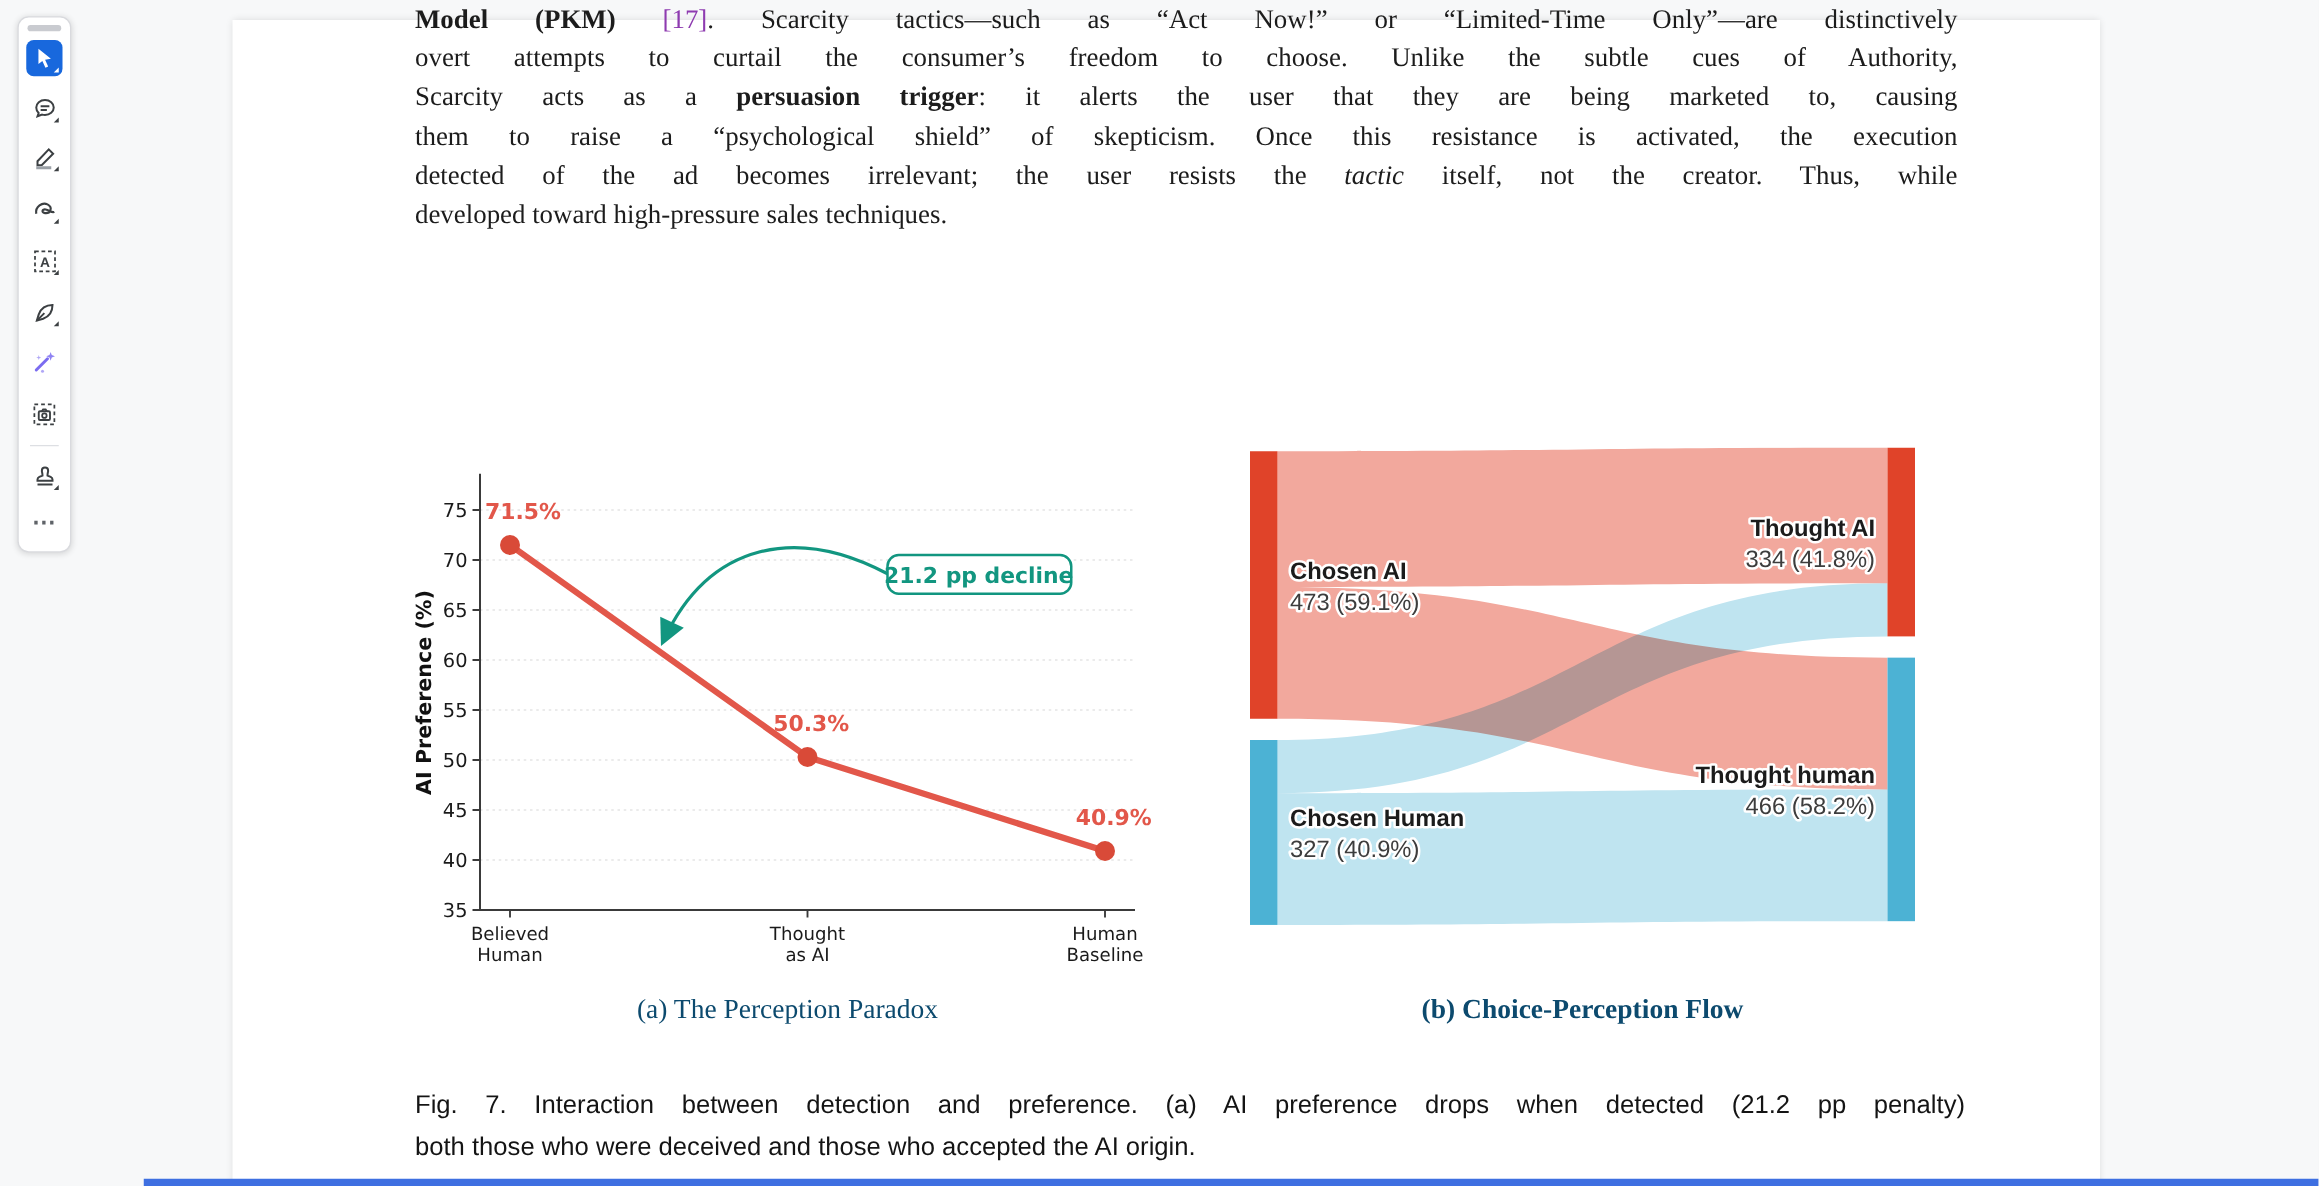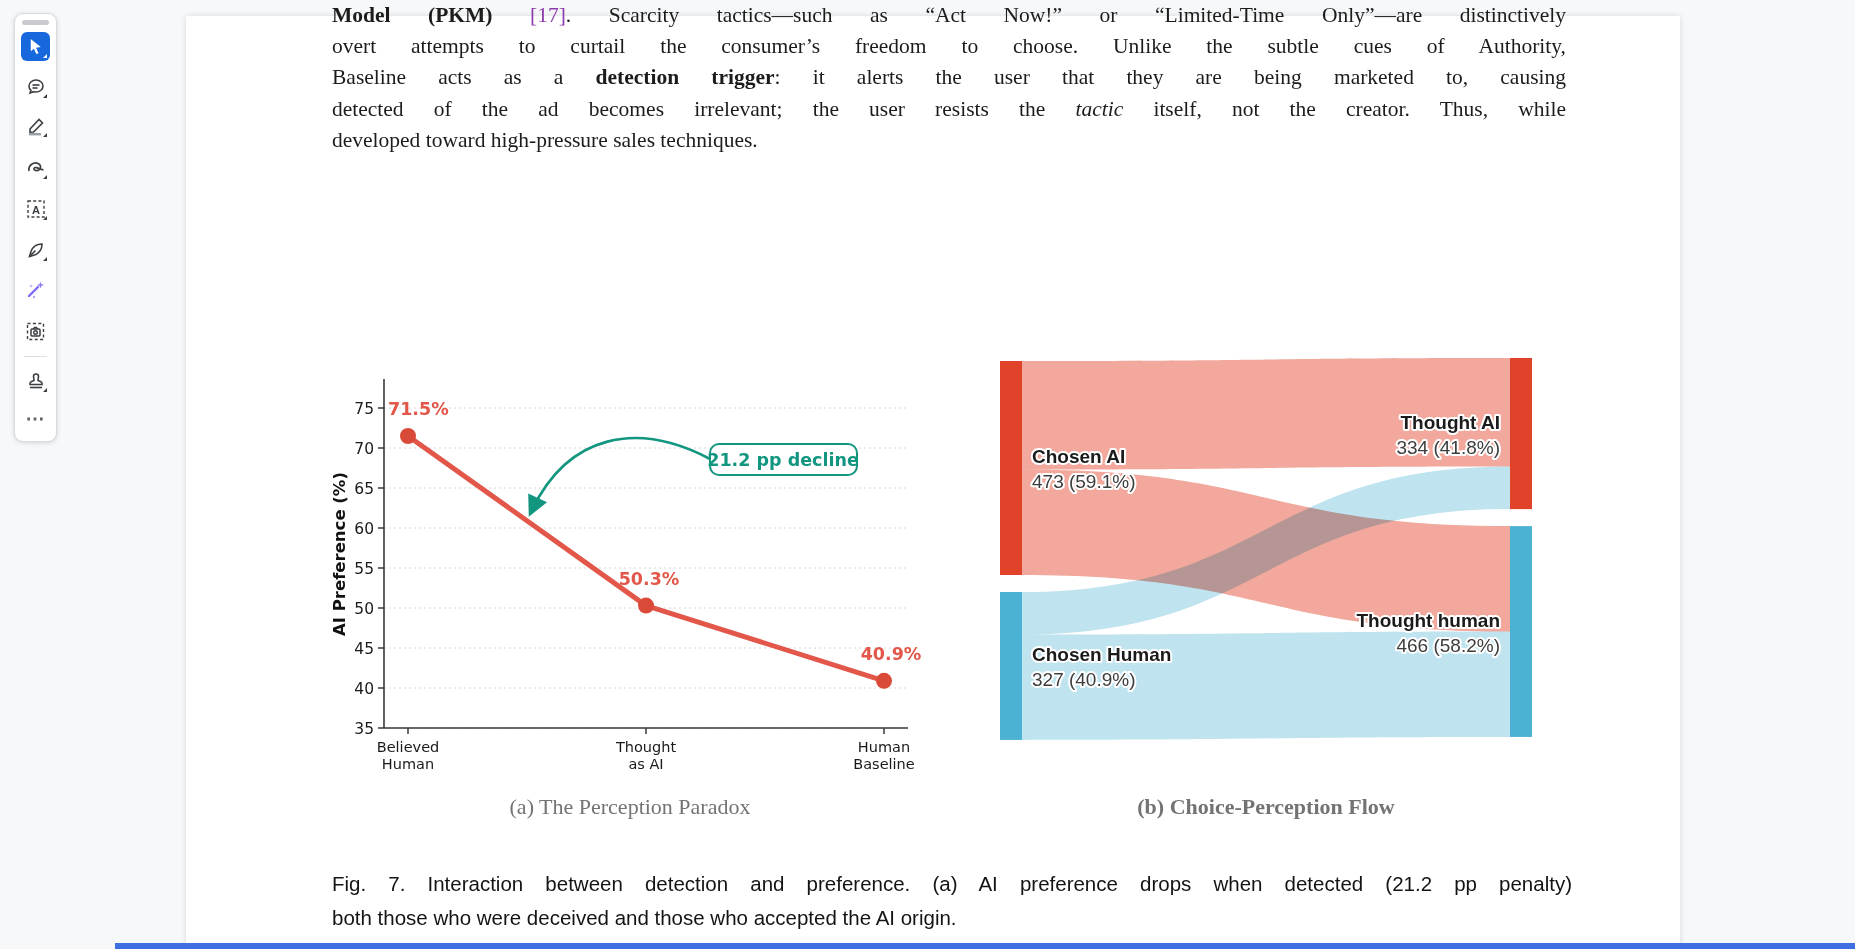--- a/index.html
+++ b/index.html
@@ -13,21 +13,21 @@
   .para .line{text-align:justify;text-align-last:justify;}
   .para .line.last{text-align-last:left;}
   .para .clip{margin-top:-16px;}
   .b{font-weight:bold;}
   .i{font-style:italic;}
   .cite{color:#8e3bb0;}
   
   .chart-a{position:absolute;left:144px;top:355px;width:600px;height:430px;}
   .sankey-b{position:absolute;left:814px;top:342px;width:532px;height:390px;}
   .subcap{position:absolute;top:778px;font-family:"Liberation Serif",serif;
-          font-size:22px;color:#737373;text-align:center;}
+          font-size:22px;color:#0c4a6e;text-align:center;}
   .subcap.a{left:144px;width:600px;}
   .subcap.b{left:814px;width:532px;text-align:center;}
   .figcap{position:absolute;left:146px;top:851px;width:1240px;color:#141414;
           font-size:20.5px;line-height:33.5px;}
   .figcap .l{text-align:justify;text-align-last:justify;}
   .figcap .l.last{text-align-last:left;}
   
   .toolbar{position:absolute;left:14px;top:13px;width:41px;height:427px;background:#fff;
            border:1px solid #d9dade;border-radius:9px;box-shadow:0 1px 5px rgba(0,0,0,.14);}
   .tb-handle{position:absolute;left:7px;top:6px;width:27px;height:5px;border-radius:3px;background:#c9cbd0;}
@@ -46,21 +46,22 @@
 </head>
 <body>
 
 <div class="screen">
 
   <div class="page">
 
     <div class="para">
       <div class="line clip"><span class="b">Model (PKM)</span><span class="cite"> [17]</span><span>. Scarcity tactics—such as “Act Now!” or “Limited-Time Only”—are distinctively</span></div>
       <div class="line">overt attempts to curtail the consumer’s freedom to choose. Unlike the subtle cues of Authority,</div>
-      <div class="line"><span>Baseline acts as a </span><span class="b">detection trigger</span><span>: it alerts the user that they are being marketed to, causing</span></div>
+      <div class="line"><span>Scarcity acts as a </span><span class="b">persuasion trigger</span><span>: it alerts the user that they are being marketed to, causing</span></div>
+      <div class="line">them to raise a “psychological shield” of skepticism. Once this resistance is activated, the execution</div>
       <div class="line"><span>detected of the ad becomes irrelevant; the user resists the </span><span class="i">tactic</span><span> itself, not the creator. Thus, while</span></div>
       <div class="line last">developed toward high-pressure sales techniques.</div>
     </div>
 
     <svg id="lineChart" class="chart-a" viewBox="0 0 600 430">
         <defs>
           <marker id="ah" markerWidth="10" markerHeight="10" refX="7" refY="5" orient="auto">
     <path d="M1,1 L9,5 L1,9 Z" fill="#129680"></path>
           </marker>
         </defs>

